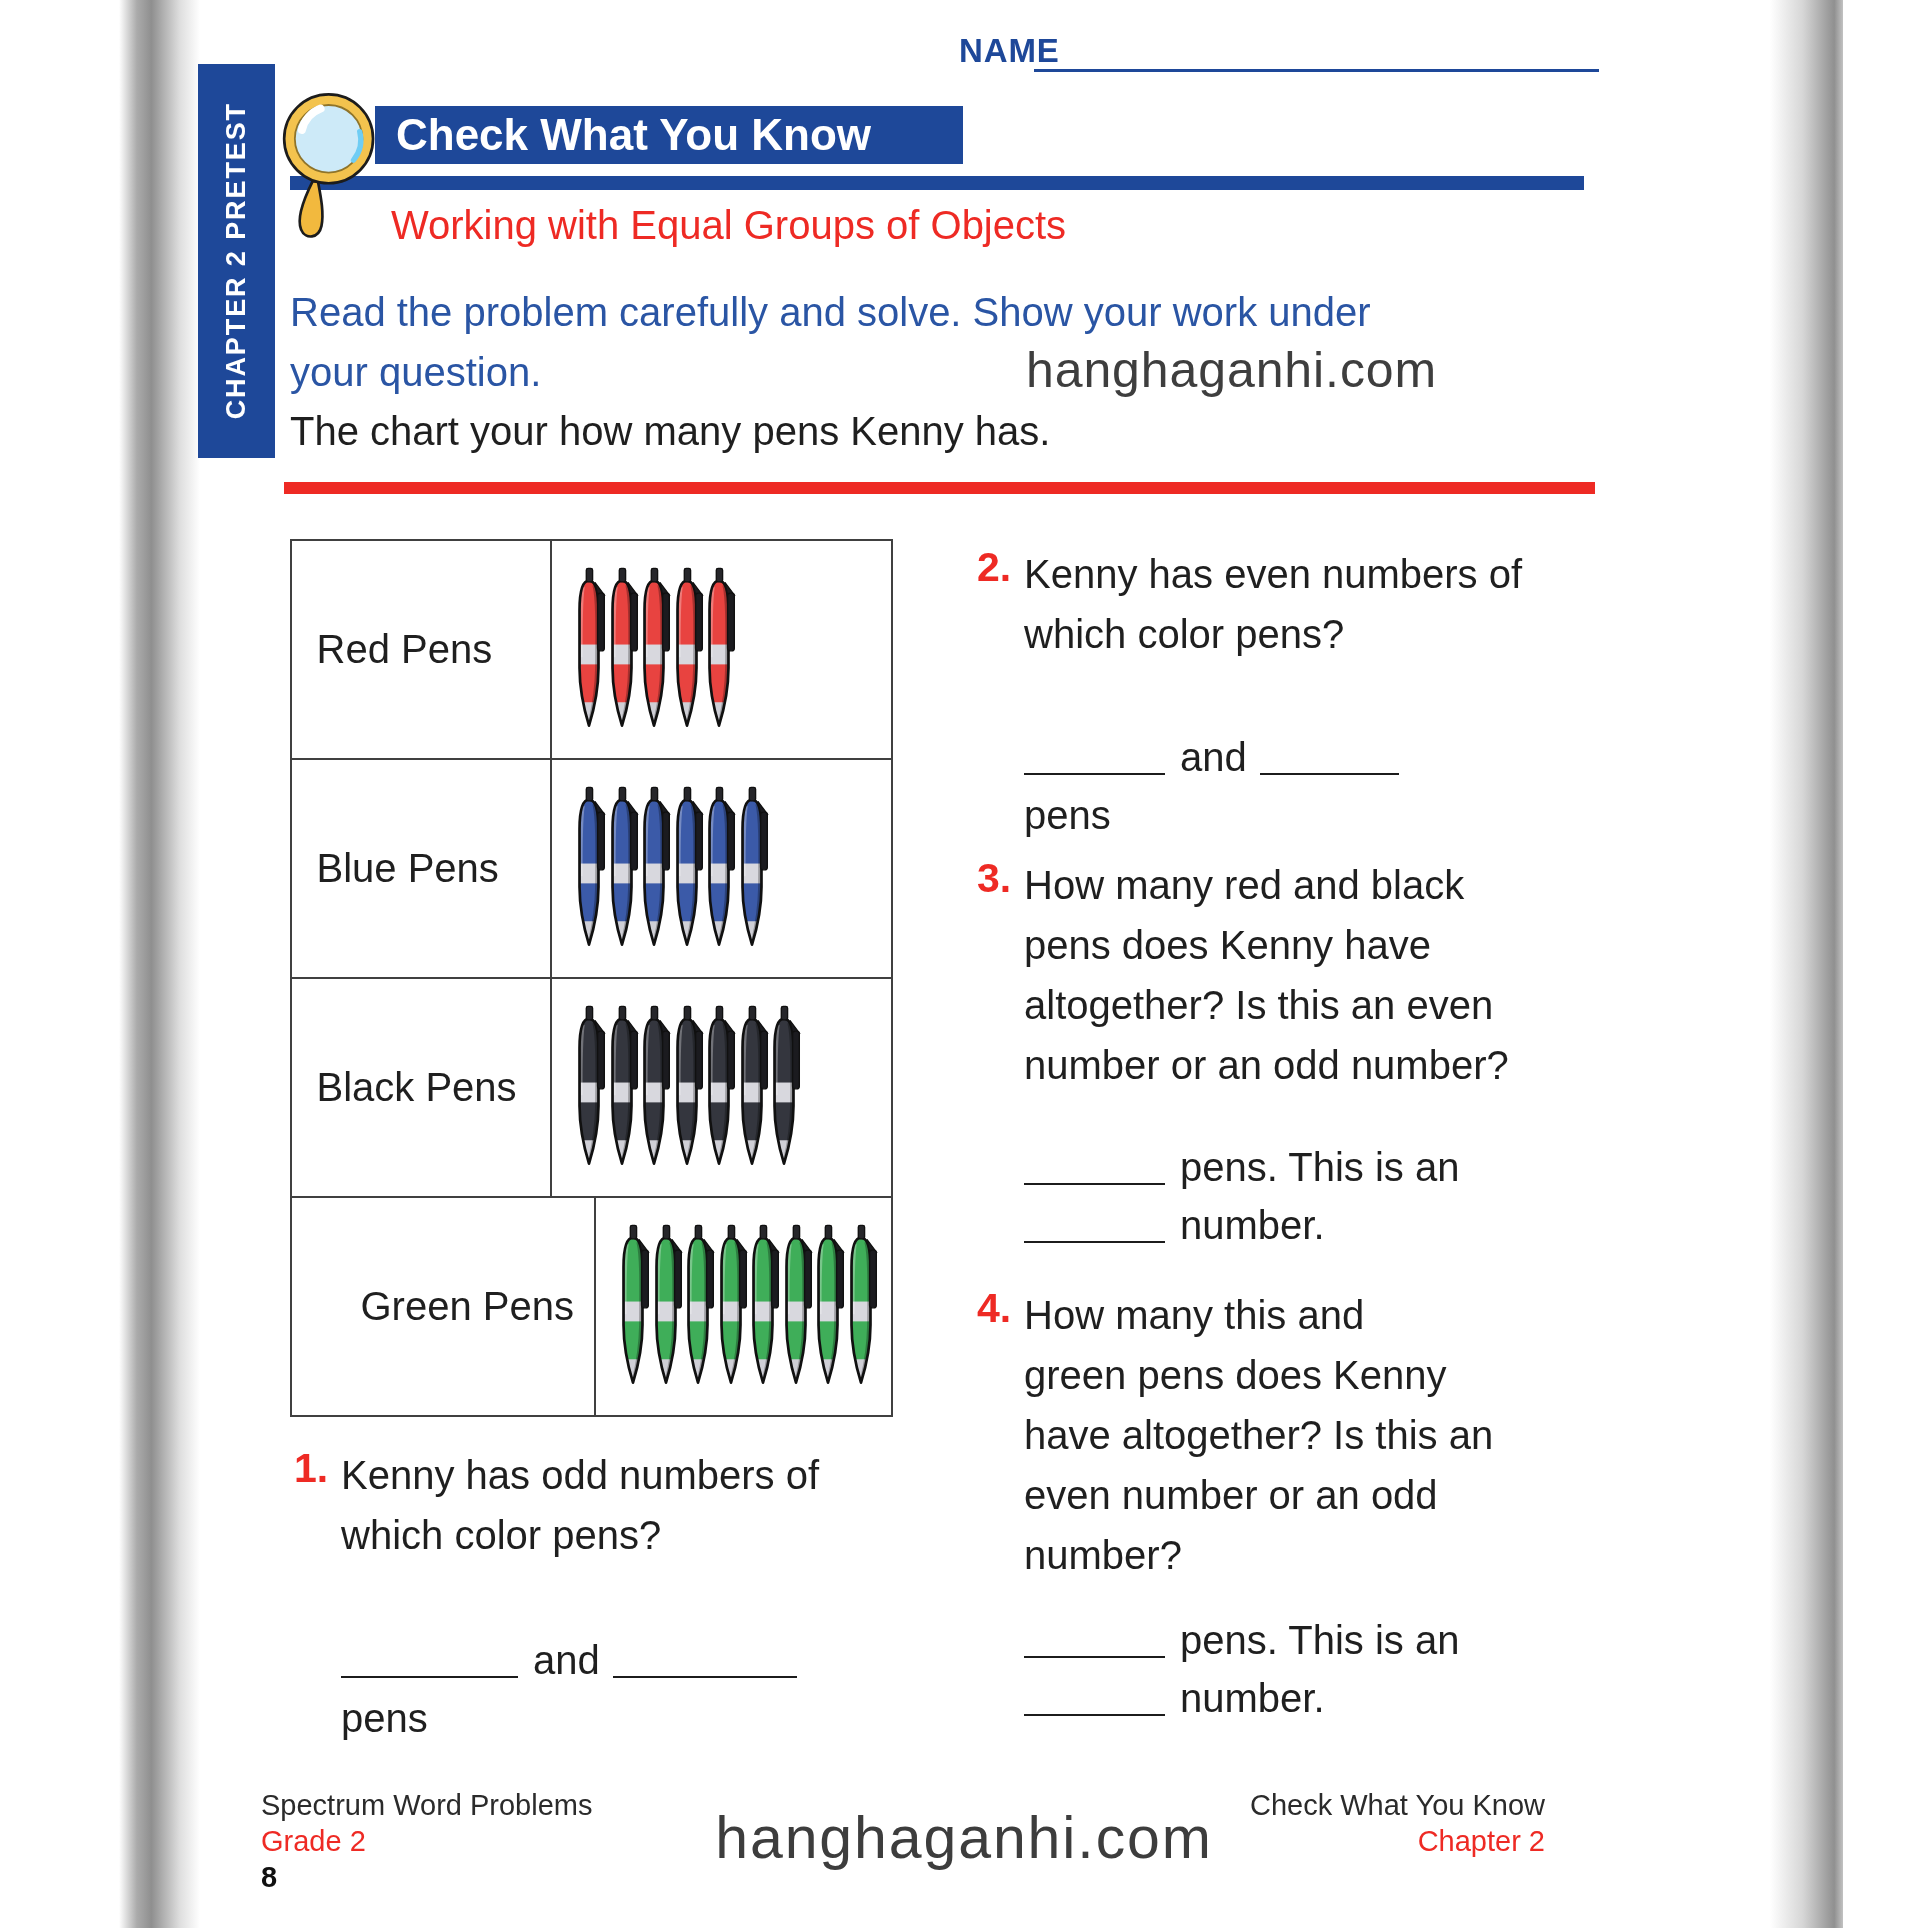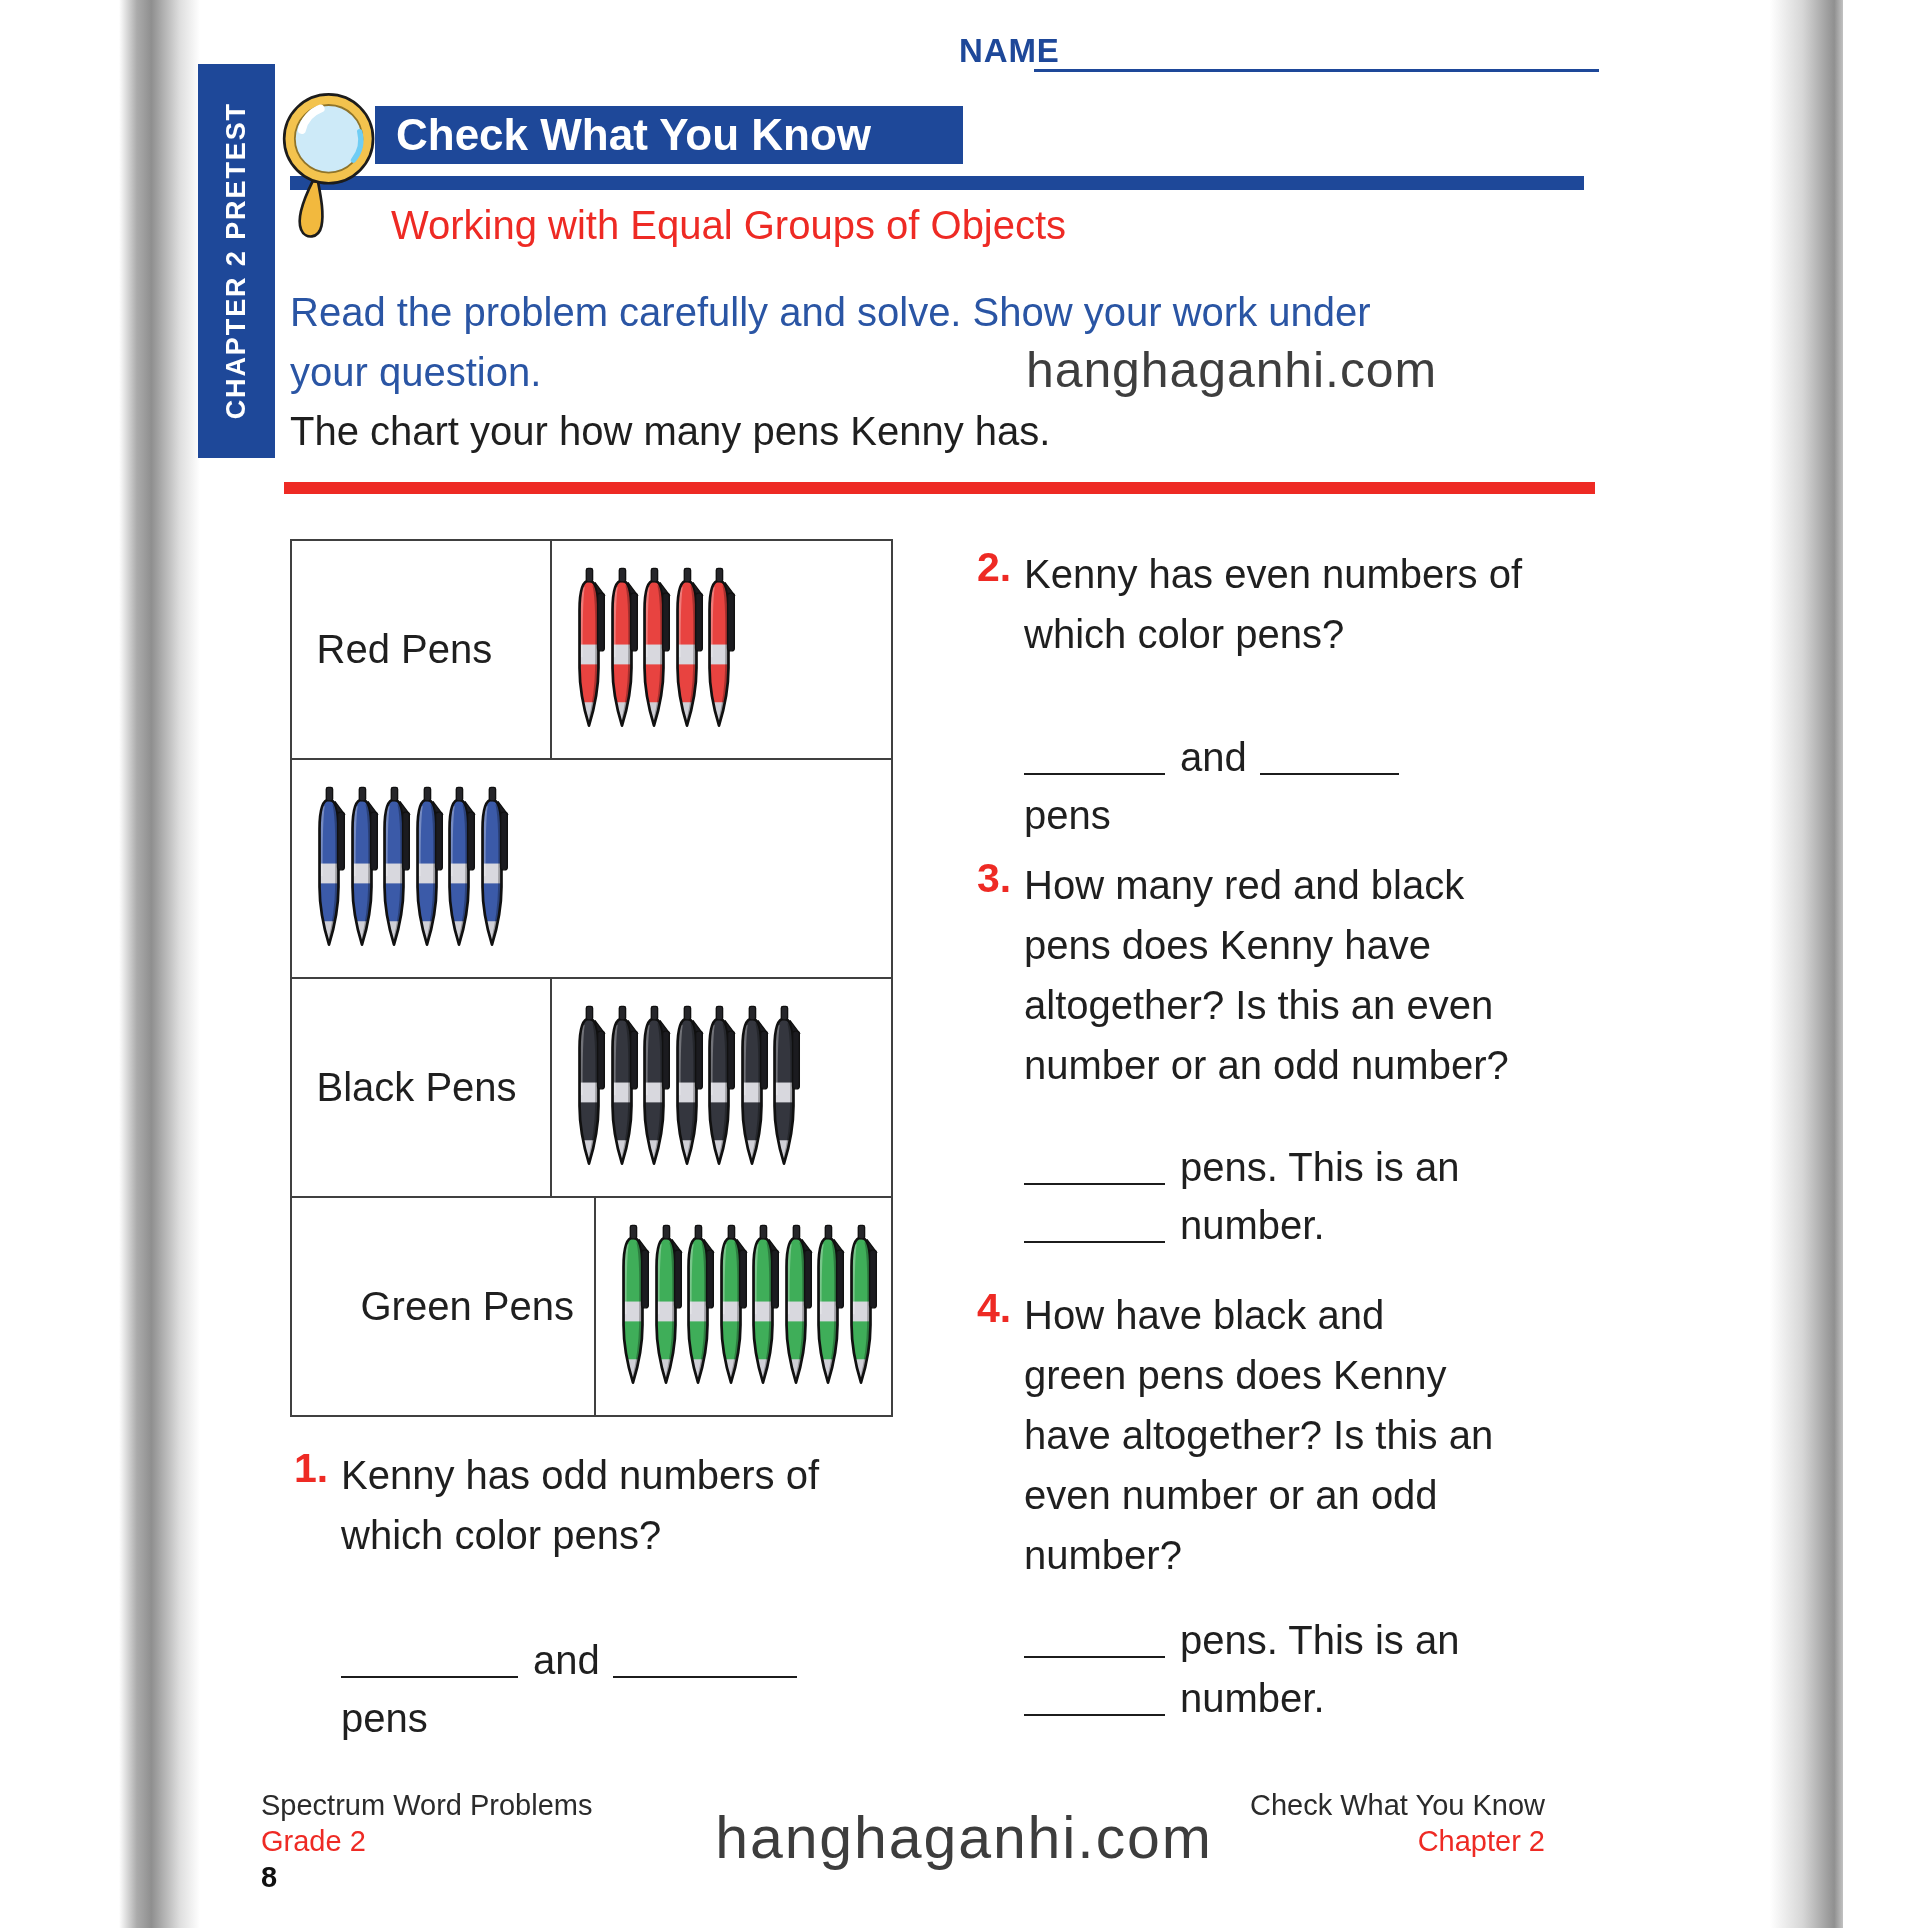--- a/index.html
+++ b/index.html
@@ -191,20 +191,21 @@
               <path d="M15.5,22 C13.5,36 13,64 13.2,100" stroke="rgba(255,255,255,0.30)" stroke-width="3.5" fill="none"></path>
             </g>
             <path d="M22,15 C29,15 32.5,25 32.5,48 L32.5,112 C32.5,136 27.5,158 22,176 C16.5,158 11.5,136 11.5,112 L11.5,48 C11.5,25 15,15 22,15 Z" fill="none" stroke="#101010" stroke-width="3" stroke-linejoin="round"></path>
             <rect x="19" y="1.5" width="7" height="15" rx="2" fill="#26262a" stroke="#101010" stroke-width="1.5"></rect>
             <polygon points="28.5,17 39,31 31.5,31" fill="#1b1b1f" stroke="#101010" stroke-width="1.5"></polygon>
             <rect x="31.5" y="29" width="7.5" height="64" rx="3" fill="#1b1b1f" stroke="#101010" stroke-width="1.5"></rect>
           </svg>
         </div>
       </div>
       <div class="trow">
+        <div class="tlabel">Blue Pens</div>
         <div class="tpens">
           <svg class="pen" viewBox="0 0 44 183">
             <defs>
               <clipPath id="pc5">
                 <path d="M22,15 C29,15 32.5,25 32.5,48 L32.5,112 C32.5,136 27.5,158 22,176 C16.5,158 11.5,136 11.5,112 L11.5,48 C11.5,25 15,15 22,15 Z"></path>
               </clipPath>
             </defs>
             <path d="M22,15 C29,15 32.5,25 32.5,48 L32.5,112 C32.5,136 27.5,158 22,176 C16.5,158 11.5,136 11.5,112 L11.5,48 C11.5,25 15,15 22,15 Z" fill="#3b5aa8"></path>
             <g clip-path="url(#pc5)">
               <rect x="10" y="86" width="24" height="22" fill="#d8d8de"></rect>
@@ -622,21 +623,21 @@
         <div class="line">number or an odd number?</div>
       </div>
     <div class="answers">
         <div><span class="blank" style="width: 141px;"></span><span class="t">pens. This is an</span></div>
         <div><span class="blank" style="width: 141px;"></span><span class="t">number.</span></div>
       </div>
   </div>
   <div class="q q4">
     <span class="qnum">4.</span>
     <div class="qlines">
-        <div class="line">How have black and</div>
+        <div class="line">How many this and</div>
         <div class="line">green pens does Kenny</div>
         <div class="line">have altogether? Is this an</div>
         <div class="line">even number or an odd</div>
         <div class="line">number?</div>
       </div>
     <div class="answers">
         <div><span class="blank" style="width: 141px;"></span><span class="t">pens. This is an</span></div>
         <div><span class="blank" style="width: 141px;"></span><span class="t">number.</span></div>
       </div>
   </div>

